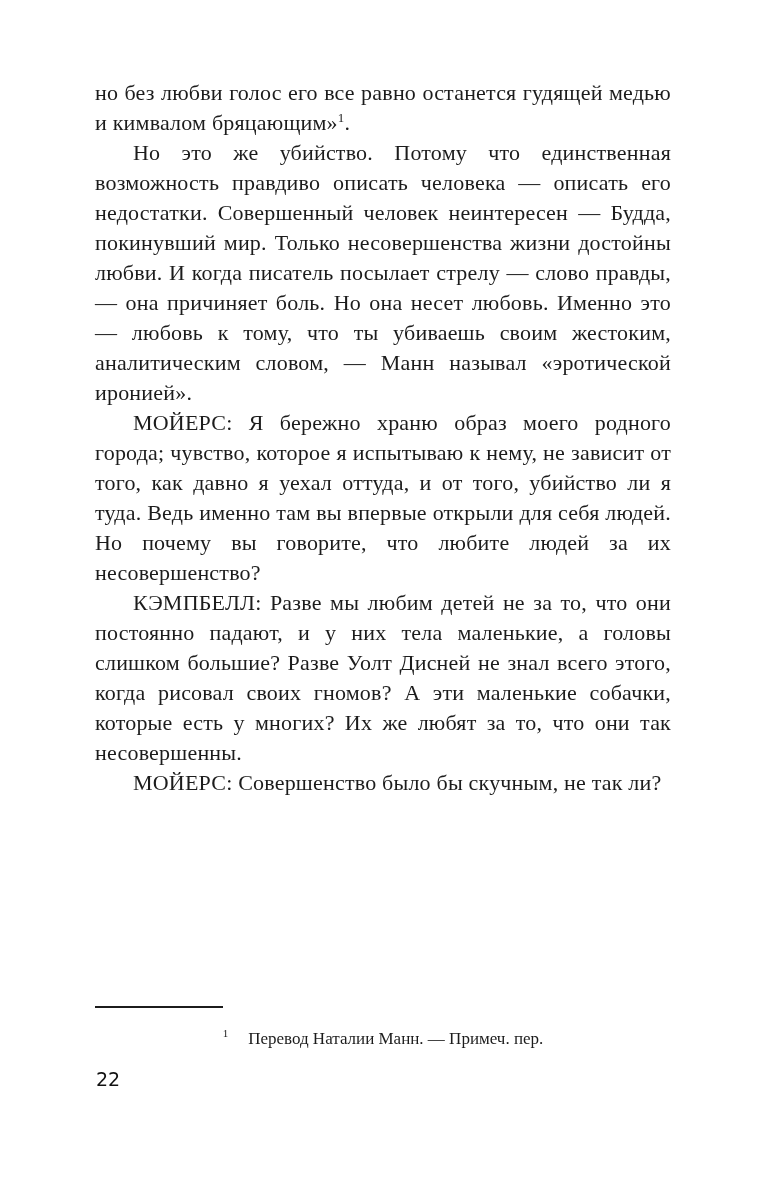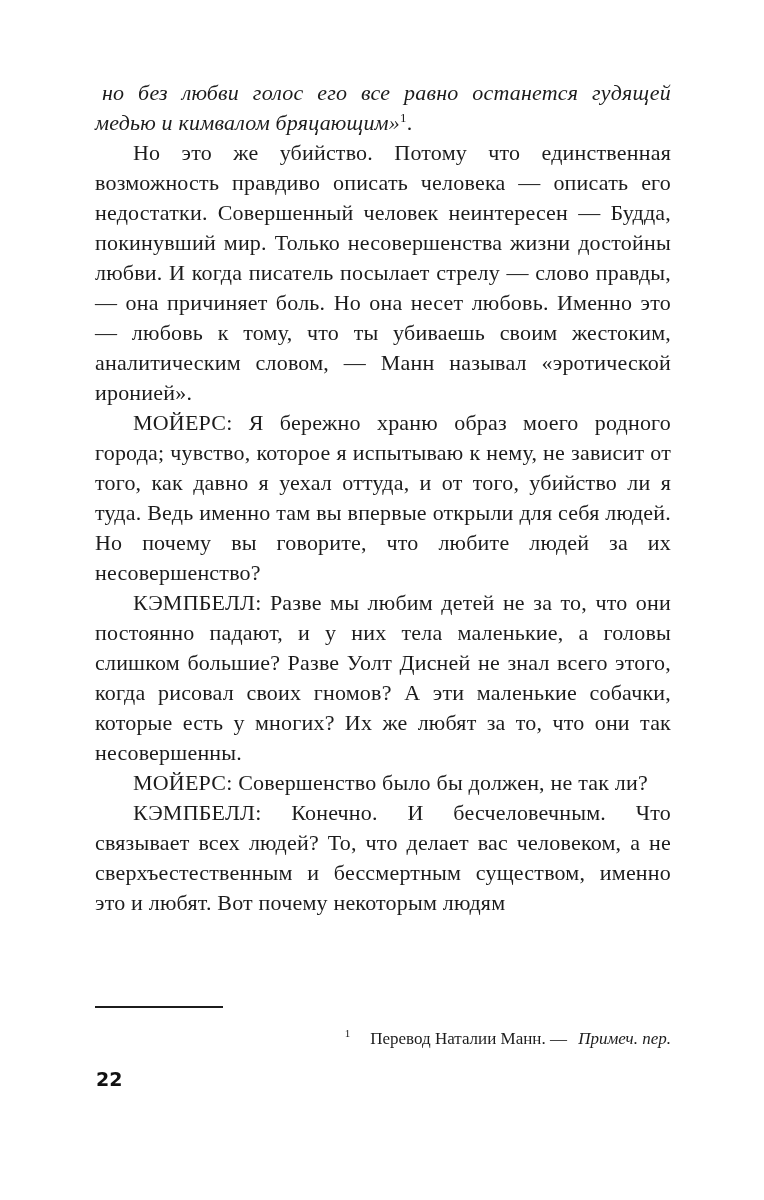--- a/index.html
+++ b/index.html
@@ -27,22 +27,20 @@
     letter-spacing: 0.2px;
   }
   p.para {
     margin: 0;
     padding: 0;
   }
   p.indent {
     text-indent: 38px;
   }
   .it {
-    font-style: italic;
-    margin-left: 7px;
   }
   sup.fnref {
     font-size: 13px;
     line-height: 0;
     vertical-align: super;
   }
   .footnote-sep {
     position: absolute;
     left: 95px;
     top: 1006px;
@@ -50,47 +48,46 @@
     height: 0;
     border-top: 2px solid #1c1c1c;
   }
   .footnote {
     position: absolute;
     left: 95px;
     top: 1022px;
     width: 576px;
     font-size: 17px;
     line-height: 23px;
-    text-align: right;
+    text-align: center;
   }
   .footnote sup.fnmark {
     font-size: 11px;
     vertical-align: super;
     margin-right: 20px;
   }
   .page-number {
     position: absolute;
     left: 96px;
     top: 1068px;
     font-family: "DejaVu Sans", sans-serif;
-    font-weight: bold;
+    font-weight: normal;
     font-size: 19px;
     color: #111111;
   }
 </style>
 </head>
 <body>
 
 <div class="page">
   <div class="text-block">
       <p class="para"><span class="it">но без любви голос его все равно останется гудящей медью и кимвалом бряцающим»</span><sup class="fnref">1</sup><span>.</span></p>
       <p class="para indent"><span>Но это же убийство. Потому что единственная возможность правдиво описать человека — описать его недостатки. Совершенный человек неинтересен — Будда, покинувший мир. Только несовершенства жизни достойны любви. И когда писатель посылает стрелу — слово правды, — она причиняет боль. Но она несет любовь. Именно это — любовь к тому, что ты убиваешь своим жестоким, аналитическим словом, — Манн называл «эротической иронией».</span></p>
       <p class="para indent"><span>МОЙЕРС: Я бережно храню образ моего родного города; чувство, которое я испытываю к нему, не зависит от того, как давно я уехал оттуда, и от того, убийство ли я туда. Ведь именно там вы впервые открыли для себя людей. Но почему вы говорите, что любите людей за их несовершенство?</span></p>
       <p class="para indent"><span>КЭМПБЕЛЛ: Разве мы любим детей не за то, что они постоянно падают, и у них тела маленькие, а головы слишком большие? Разве Уолт Дисней не знал всего этого, когда рисовал своих гномов? А эти маленькие собачки, которые есть у многих? Их же любят за то, что они так несовершенны.</span></p>
-      <p class="para indent"><span>МОЙЕРС: Совершенство было бы должен, не так ли?</span></p>
-      <p class="para indent"><span>КЭМПБЕЛЛ: Конечно. И бесчеловечным. Что связывает всех людей? То, что делает вас человеком, а не сверхъестественным и бессмертным существом, именно это и любят. Вот почему некоторым людям</span></p>
+      <p class="para indent"><span>МОЙЕРС: Совершенство было бы скучным, не так ли?</span></p>
     </div>
   <div class="footnote-sep"></div>
   <div class="footnote">
     <sup class="fnmark">1</sup><span class="fntext"><span>Перевод Наталии Манн. — </span><span class="it">Примеч. пер.</span></span>
   </div>
   <div class="page-number">22</div>
 </div>
 
 </body></html>

